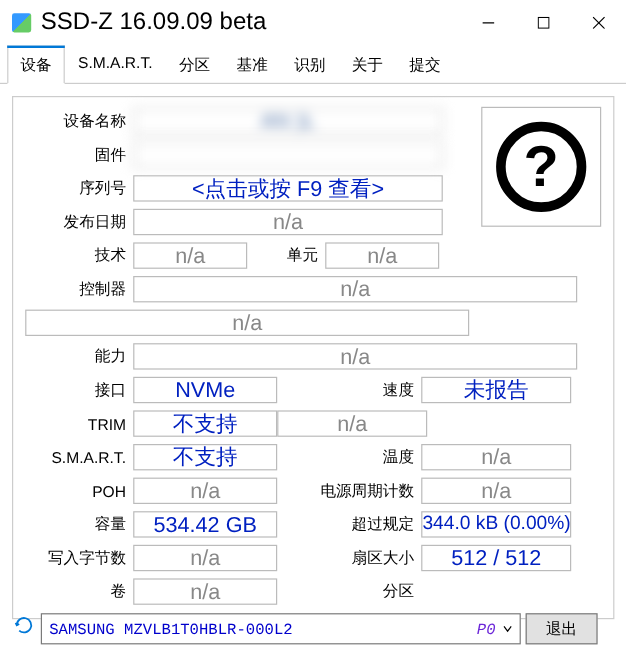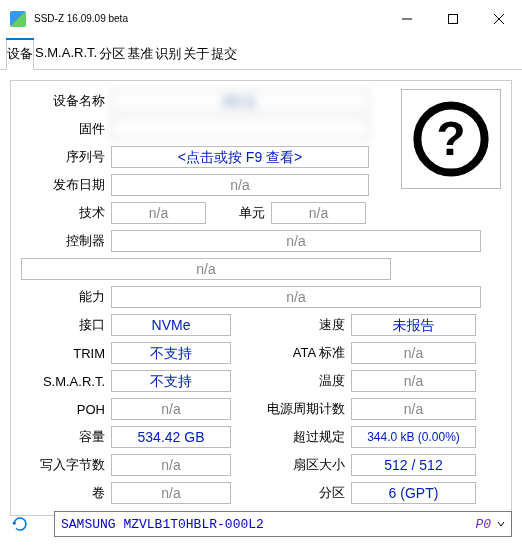--- a/index.html
+++ b/index.html
@@ -1,38 +1,38 @@
 <!DOCTYPE html>
 <html><head>
 <meta charset="utf-8">
 <style>
 * { box-sizing: border-box; margin: 0; padding: 0; }
 body { font-family: "Microsoft YaHei", Tahoma, sans-serif; font-size: 13px; background: #fff; width: 522px; height: 547px; overflow: hidden; }
 .titlebar { height: 37px; display: flex; align-items: center; padding: 0 0 0 10px; }
 .titlebar-icon { width: 16px; height: 16px; background: linear-gradient(135deg, #3399ff 50%, #66cc66 50%); margin-right: 8px; border-radius: 2px; }
-.titlebar-text { flex: 1; font-size: 10px; color: #000; }
+.titlebar-text { flex: 1; font-size: 20px; color: #000; }
 .win-controls { display: flex; }
 .win-btn { width: 46px; height: 30px; display: flex; align-items: center; justify-content: center; color: #000; }
 .win-btn svg { width: 10px; height: 10px; stroke: #000; stroke-width: 1; fill: none; }
 .tabs { display: flex; border-bottom: 1px solid #ccc; padding-left: 6px; background: #fff; }
-.tab { padding: 6px 0; font-size: 13px; cursor: pointer; border: 1px solid transparent; border-bottom: none; position: relative; top: 1px; }
+.tab { padding: 6px 10px; font-size: 13px; cursor: pointer; border: 1px solid transparent; border-bottom: none; position: relative; top: 1px; }
 .tab.active { background: #fff; border: 1px solid #ccc; border-bottom: 1px solid #fff; }
 .tab.active::before { content: ""; position: absolute; top: -1px; left: -1px; right: -1px; height: 2px; background: #0078d7; }
 .content { padding: 10px; }
 .fieldset { border: 1px solid #ccc; padding: 8px 10px 10px 10px; position: relative; }
 .row { display: flex; align-items: center; margin-bottom: 4px; min-height: 24px; }
 .label { text-align: right; padding-right: 6px; color: #000; white-space: nowrap; }
-.val { border: 1px solid #bbb; height: 22px; line-height: 20px; text-align: center; color: #0020c0; font-size: 14px; background: #fff; overflow: hidden; white-space: nowrap; }
+.val { border: 1px solid #bbb; height: 22px; line-height: 20px; text-align: center; color: #0020c0; font-size: 18px; background: #fff; overflow: hidden; white-space: nowrap; }
 .val.na { color: #888; }
 .val.link { color: #0020c0; cursor: pointer; }
-.val.small { font-size: 12px; }
+.val.small { font-size: 16px; }
 .devimg { width: 100px; height: 100px; border: 1px solid #bbb; display: flex; align-items: center; justify-content: center; position: absolute; right: 10px; top: 8px; background: #fff; }
 .devimg svg { width: 80px; height: 80px; }
 .blur { filter: blur(5px); color: #5577aa; }
-.footer { position: absolute; bottom: 10px; left: 10px; right: 10px; display: flex; align-items: center; gap: 24px; }
+.footer { position: absolute; bottom: 10px; left: 10px; right: 24px; display: flex; align-items: flex-start; gap: 4px; }
 .footer-icon { width: 20px; height: 20px; display: flex; align-items: center; justify-content: center; color: #0078d7; }
 .device-select { flex: 1; border: 1px solid #7a7a7a; height: 26px; display: flex; align-items: center; padding: 0 6px; font-family: "Courier New", monospace; font-size: 13px; color: #0000cc; background: #fff; }
 .device-select-text { flex: 1; }
 .device-select-p0 { font-style: italic; color: #6d28d9; }
 .device-select-arrow { margin-left: 6px; }
 .exit-btn { width: 60px; height: 26px; border: 1px solid #7a7a7a; background: #e1e1e1; font-size: 13px; cursor: pointer; }
 </style>
 </head>
 <body>
 
@@ -113,21 +113,20 @@
     </div>
     <div class="row">
       <div class="label" style="width:90px">接口</div>
       <div class="val" style="width:120px">NVMe</div>
       <div class="label" style="width:120px">速度</div>
       <div class="val" style="width:125px">未报告</div>
     </div>
     <div class="row">
       <div class="label" style="width:90px">TRIM</div>
       <div class="val" style="width:120px">不支持</div>
-      <div class="label" style="width:120px">ATA 标准</div>
       <div class="val na" style="width:125px">n/a</div>
     </div>
     <div class="row">
       <div class="label" style="width:90px">S.M.A.R.T.</div>
       <div class="val" style="width:120px">不支持</div>
       <div class="label" style="width:120px">温度</div>
       <div class="val na" style="width:125px">n/a</div>
     </div>
     <div class="row">
       <div class="label" style="width:90px">POH</div>
@@ -144,34 +143,34 @@
     <div class="row">
       <div class="label" style="width:90px">写入字节数</div>
       <div class="val na" style="width:120px">n/a</div>
       <div class="label" style="width:120px">扇区大小</div>
       <div class="val" style="width:125px">512 / 512</div>
     </div>
     <div class="row" style="margin-bottom:0">
       <div class="label" style="width:90px">卷</div>
       <div class="val na" style="width:120px">n/a</div>
       <div class="label" style="width:120px">分区</div>
-      <div class="val" style="width:125px">6 (GPT)</div>
     </div>
   </div>
 </div>
 
 <div class="footer">
   <div class="footer-icon">
     <svg width="16" height="16" viewBox="0 0 16 16">
         <path d="M2 8 a6 6 0 1 1 2 4.5" fill="none" stroke="#0078d7" stroke-width="1.5"></path>
         <path d="M1 6 L2 8 L4 7" fill="none" stroke="#0078d7" stroke-width="1.5"></path>
       </svg>
   </div>
   <div class="device-select">
     <span class="device-select-text">SAMSUNG MZVLB1T0HBLR-000L2</span>
     <span class="device-select-p0">P0</span>
     <span class="device-select-arrow">
       <svg width="8" height="8" viewBox="0 0 8 8">
           <path d="M1 2 L4 6 L7 2" fill="none" stroke="#000" stroke-width="1"></path>
         </svg>
     </span>
   </div>
+  <button class="exit-btn">退出</button>
 </div>
 
 </body></html>

